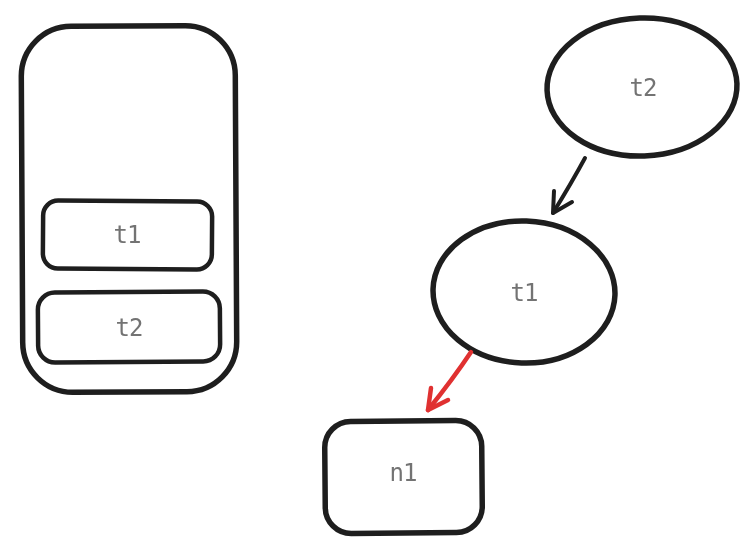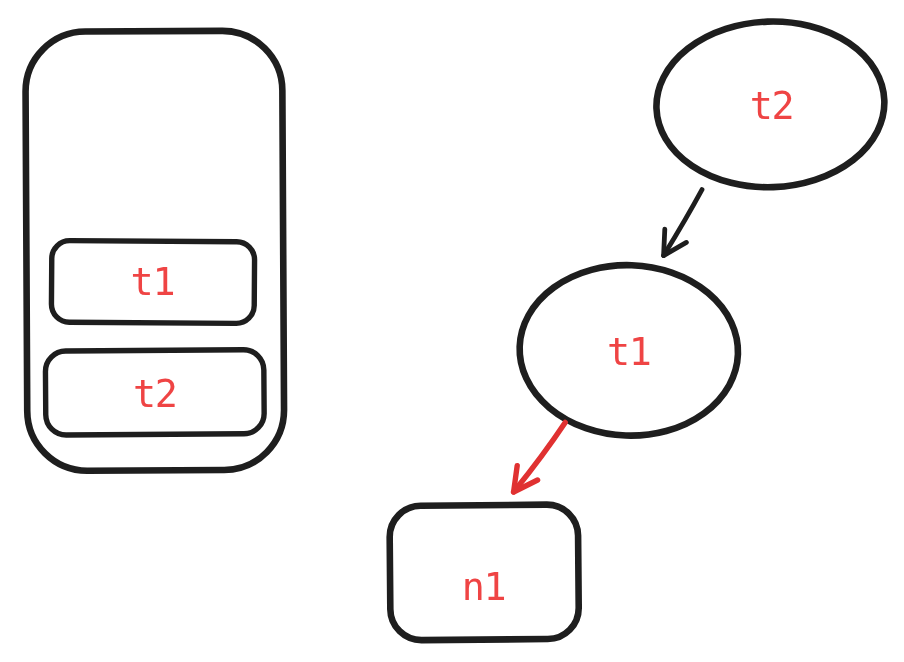--- a/index.html
+++ b/index.html
@@ -17,23 +17,23 @@
   }
   .canvas svg {
     position: absolute;
     left: 0;
     top: 0;
     display: block;
   }
   .lbl {
     position: absolute;
     transform: translate(-50%, -50%);
-    font-size: 32px;
+    font-size: 24px;
     line-height: 1;
-    color: #ef4444;
+    color: #737373;
     white-space: nowrap;
     letter-spacing: -1px;
     user-select: none;
   }
   .shape {
     fill: none;
     stroke-linecap: round;
     stroke-linejoin: round;
   }
 </style>
@@ -68,15 +68,15 @@
   </svg>
 
   <div class="lbl" style="left:127px; top:235px;">t1</div>
 
   <div class="lbl" style="left:129px; top:328px;">t2</div>
 
   <div class="lbl" style="left:643px; top:88px;">t2</div>
 
   <div class="lbl" style="left:524px; top:293px;">t1</div>
 
-  <div class="lbl" style="left:403px; top:489px;">n1</div>
+  <div class="lbl" style="left:403px; top:473px;">n1</div>
 
 </div>
 
 </body></html>

